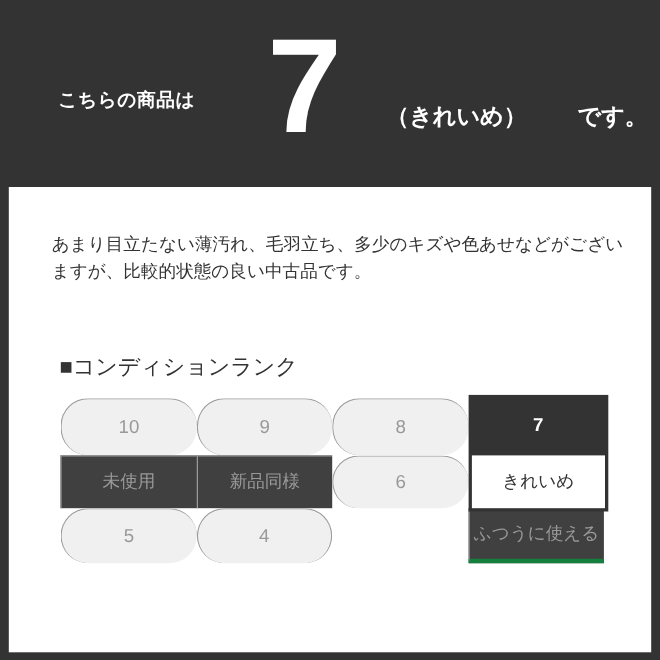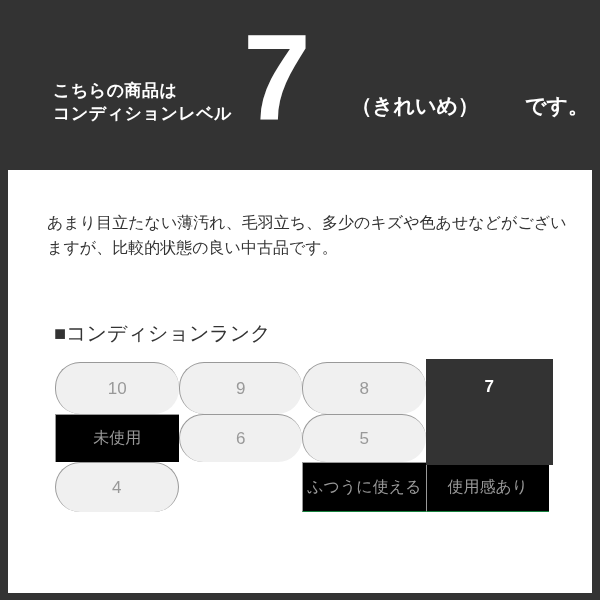--- a/index.html
+++ b/index.html
@@ -49,27 +49,27 @@
 
   
   .ranktable {
     position: absolute; left: 47px; top: 192px;
     display: grid;
     grid-template-columns: repeat(4, 123.5px);
     grid-template-rows: 52px 48px 50px 50px;
   }
   .c {
     display: flex; align-items: center; justify-content: center;
-    background: #000000; color: #999999; font-size: 16px;
+    background: #404040; color: #999999; font-size: 16px;
     border-left: 1px solid #999999; border-top: 1px solid #999999;
     white-space: nowrap;
   }
   .c.num { background: #f0f0f0; font-size: 17px; border-radius: 25px; }
   .c.br { border-right: 1px solid #999999; }
-  .c.bb { border-bottom: 1px solid #15803d; }
+  .c.bb { border-bottom: 4px solid #15803d; }
   .c.spacer { border: none; background: transparent; }
 
   
   .hl {
     grid-column: 4; grid-row: 1 / 3;
     margin: -3px -4px -3px 0;
     background: #333333;
     display: flex; flex-direction: column;
     z-index: 2;
   }
@@ -84,47 +84,47 @@
   }
 </style>
 </head>
 <body>
 
 <div class="page">
 
   <div class="header">
     <div class="h-lines">
       <div>こちらの商品は</div>
-      <div>コンディションレベル</div>
     </div>
     <div class="h-seven">7</div>
     <div class="h-note">（きれいめ）</div>
     <div class="h-suffix">です。</div>
   </div>
 
   <div class="panel">
     <div class="desc">あまり目立たない薄汚れ、毛羽立ち、多少のキズや色あせなどがございますが、比較的状態の良い中古品です。</div>
     <div class="rank-heading">■コンディションランク</div>
 
     <div class="ranktable">
 
       <div class="c num">10</div>
       <div class="c num">9</div>
       <div class="c num">8</div>
 
       <div class="hl">
         <div class="hl-num">7</div>
+        <div class="hl-label">きれいめ</div>
       </div>
 
       <div class="c">未使用</div>
+      <div class="c">新品同様</div>
 
       <div class="c num">6</div>
       <div class="c num">5</div>
       <div class="c num br">4</div>
       <div class="c spacer"></div>
 
       <div class="c bb">ふつうに使える</div>
-      <div class="c bb">使用感あり</div>
       <div class="c spacer"></div>
     </div>
   </div>
 
 </div>
 
 </body></html>

